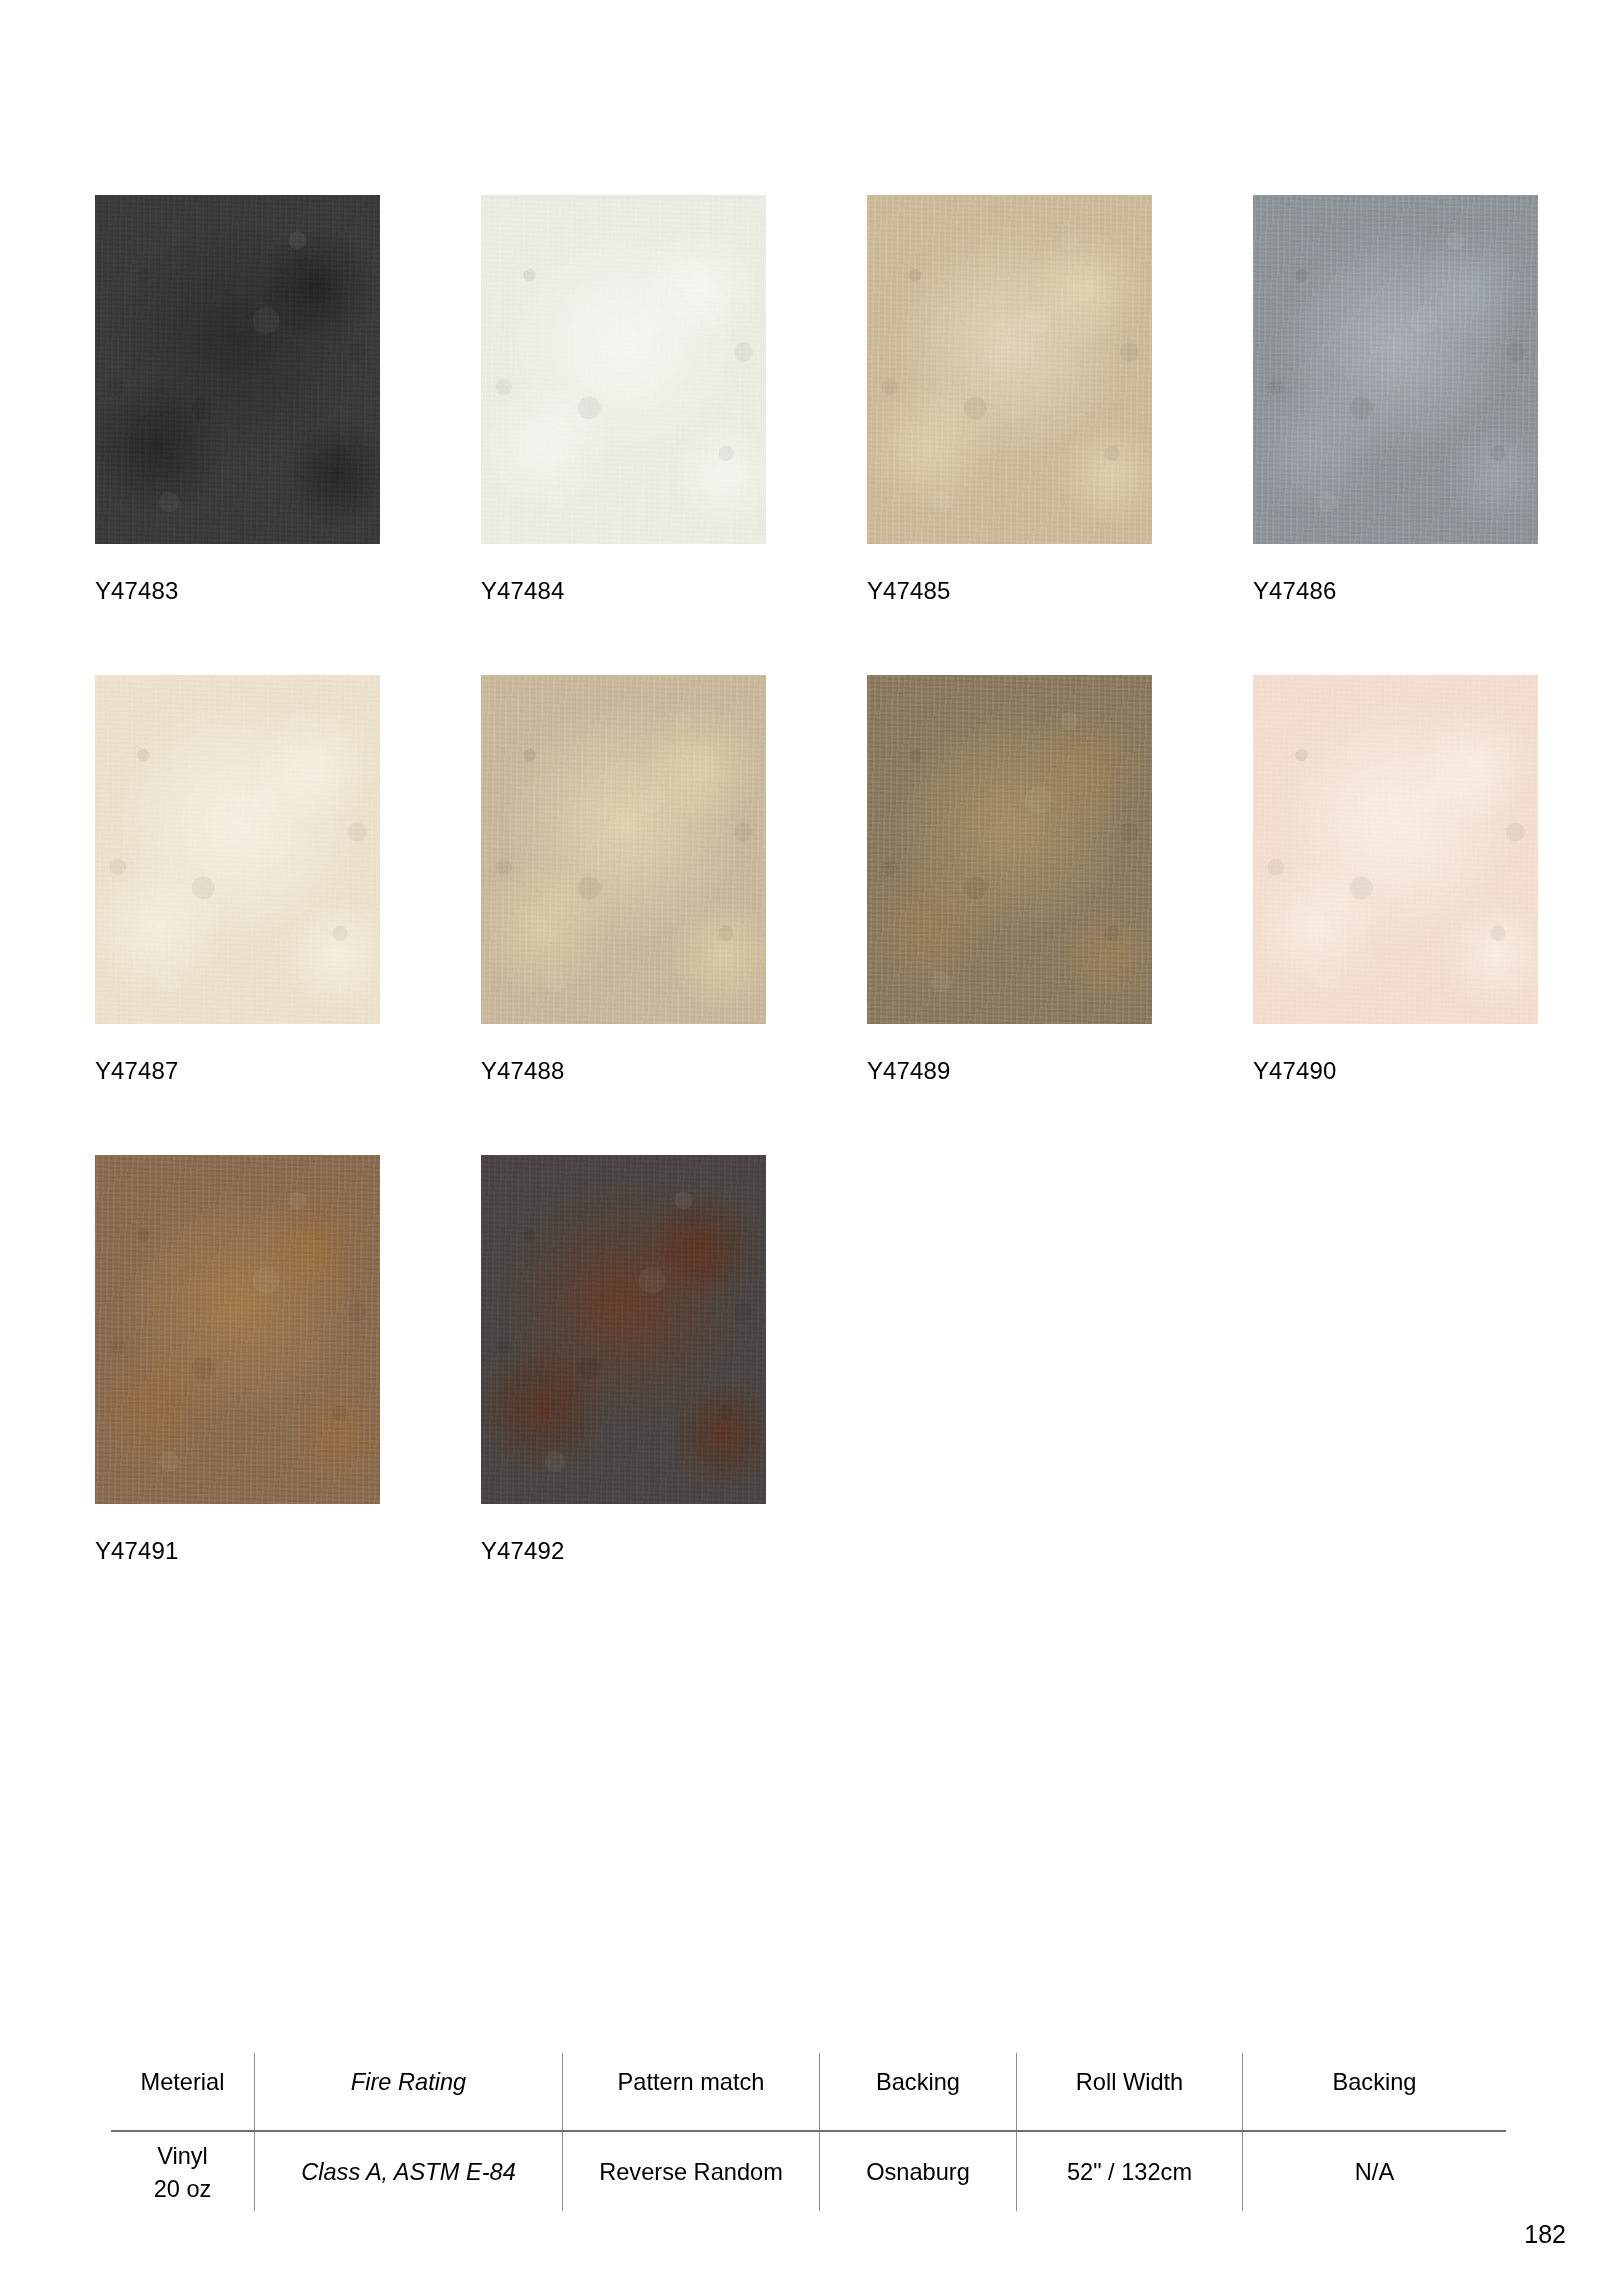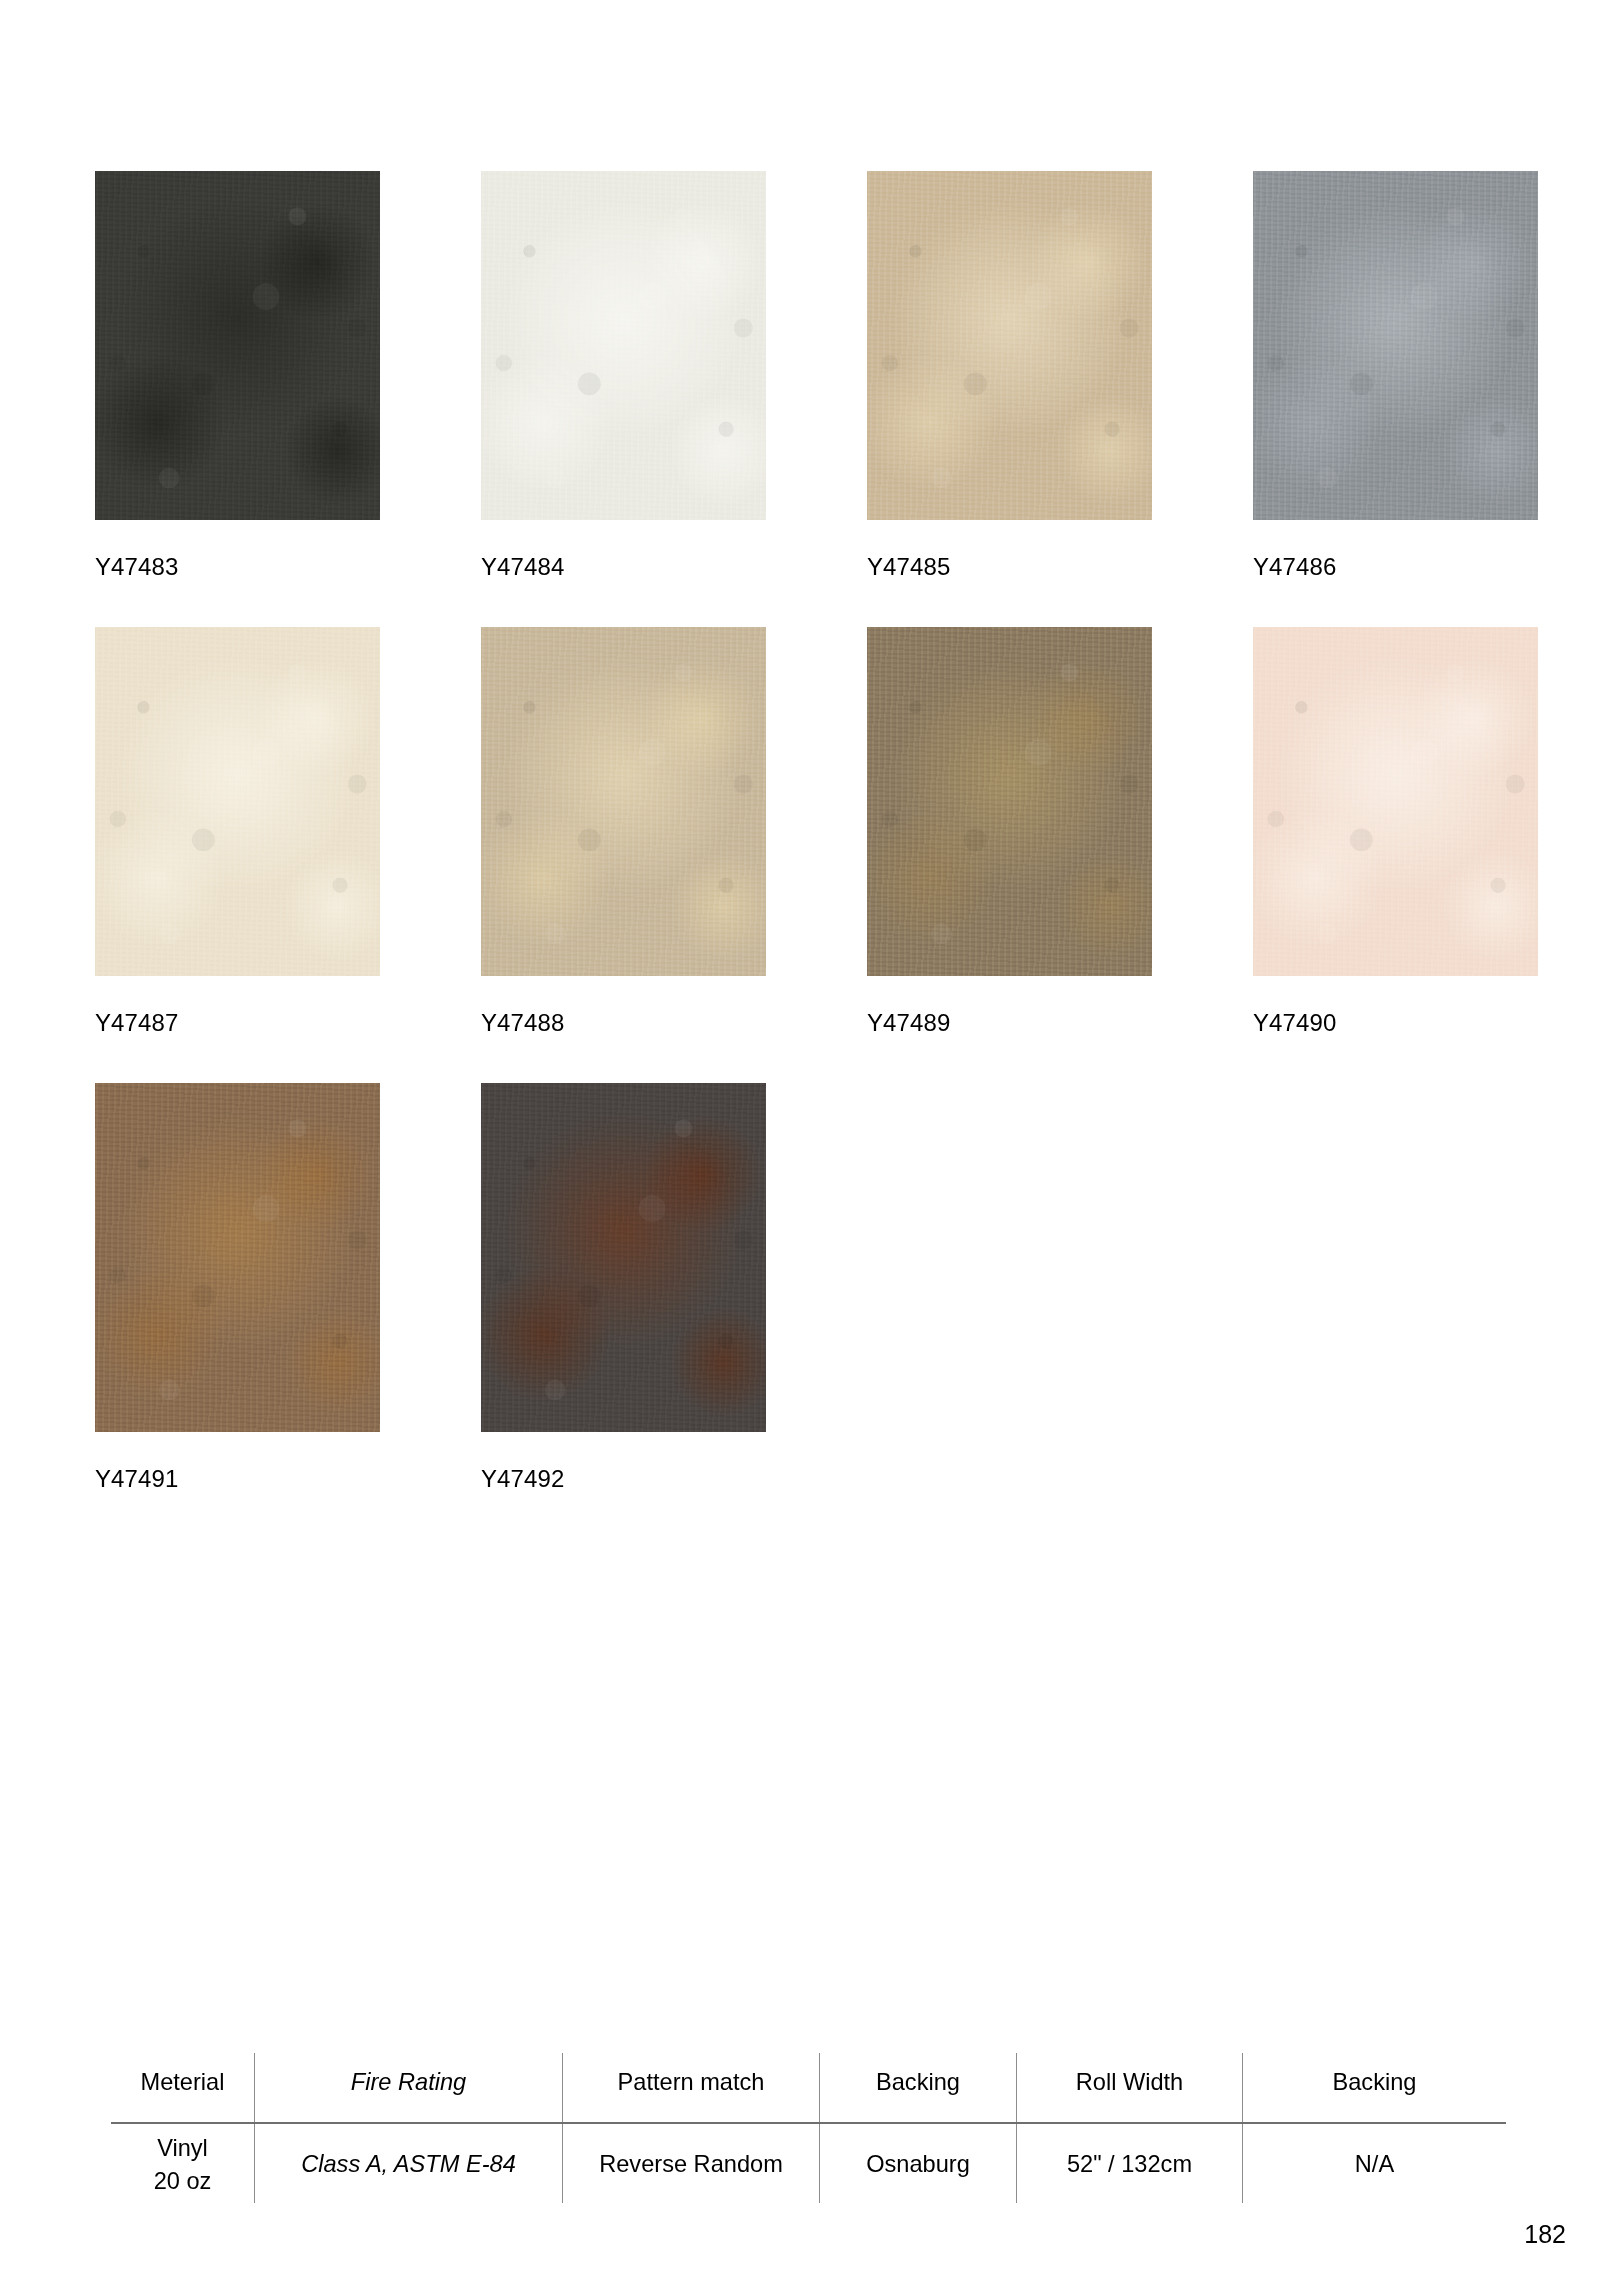--- a/index.html
+++ b/index.html
@@ -25,20 +25,21 @@
     width: 1429px;
     display: grid;
     grid-template-columns: repeat(4, 285px);
     column-gap: 101px;
     row-gap: 0px;
   }
   .swatch-cell {
     width: 285px;
     height: 456px;   
     position: relative;
+    margin-top: 24px;
   }
   .swatch-chip {
     width: 285px;
     height: 349px;
     position: relative;
     overflow: hidden;
     background-repeat: no-repeat;
   }
   
   .swatch-chip::before {
@@ -101,21 +102,21 @@
     color: #000;
     padding: 0;
     border-right: 1.3px solid #8d8d8d;
   }
   table.spec-table th:last-child,
   table.spec-table td:last-child {
     border-right: none;
   }
   table.spec-table thead th {
     height: 58px;
-    padding-bottom: 11px;
+    padding-bottom: 19px;
   }
   table.spec-table thead tr {
     border-bottom: 2px solid #6f6f6f;
   }
   table.spec-table tbody td {
     height: 76px;
     padding-top: 2.6px;
   }
   .col-material  { width: 143px; }
   .col-fire      { width: 307px; font-style: italic; }

